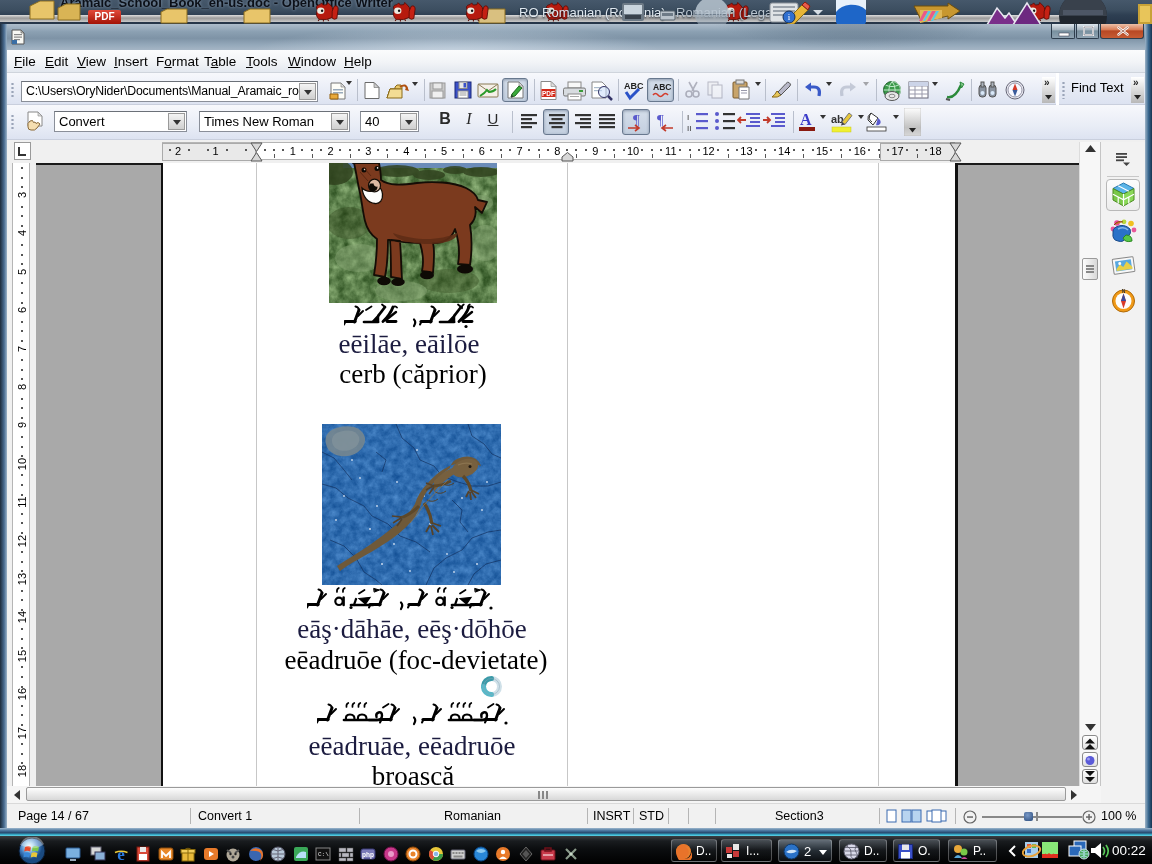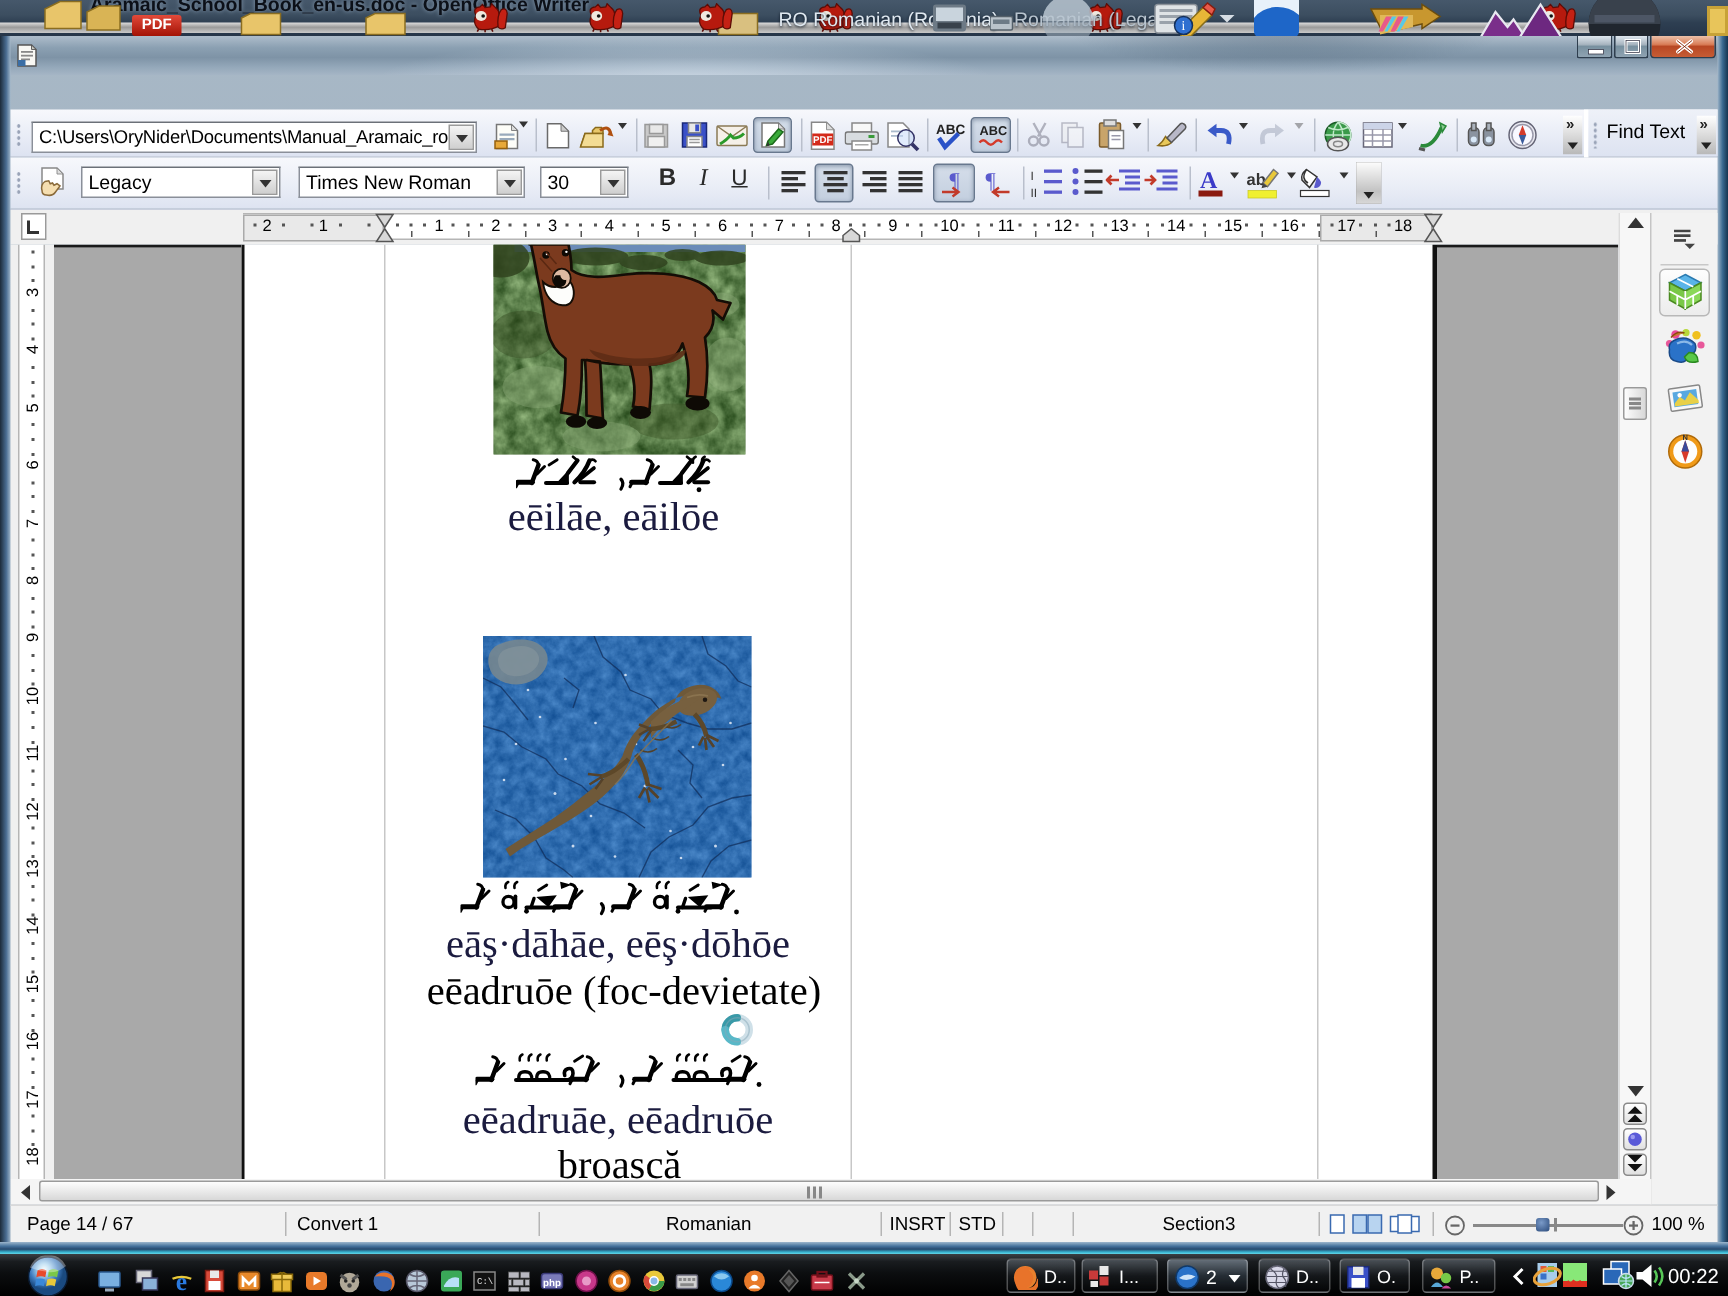--- a/index.html
+++ b/index.html
@@ -250,20 +250,31 @@
           <rect x="7" y="3" width="9" height="8" fill="none" stroke="#334" stroke-width=".5"></rect>
         </svg>
       </div>
     <div class="wb close">
         <svg class="glyph" width="44" height="15">
           <path d="M17.5 3.5 L26.5 10.5 M26.5 3.5 L17.5 10.5" stroke="#fff" stroke-width="2.4" stroke-linecap="round"></path>
           <path d="M17 3 L27 11 M27 3 L17 11" stroke="#7a2408" stroke-width=".6"></path>
         </svg>
       </div>
   </div>
+  <div id="menubar" class="abs">
+    <span class="mi" style="left:7px"><u>F</u>ile</span>
+    <span class="mi" style="left:38px"><u>E</u>dit</span>
+    <span class="mi" style="left:70px"><u>V</u>iew</span>
+    <span class="mi" style="left:107px"><u>I</u>nsert</span>
+    <span class="mi" style="left:149px">F<u>o</u>rmat</span>
+    <span class="mi" style="left:197px">T<u>a</u>ble</span>
+    <span class="mi" style="left:239px"><u>T</u>ools</span>
+    <span class="mi" style="left:281px"><u>W</u>indow</span>
+    <span class="mi" style="left:337px"><u>H</u>elp</span>
+  </div>
   <div id="tb1" class="abs">
     <div class="grip" style="left:4px;top:9px;height:16px;"></div>
     <div class="combo" style="left:14px;top:8px;width:297px;height:21px;">
       <span class="ctext" style="font-size:12.3px;letter-spacing:-0.15px;">C:\Users\OryNider\Documents\Manual_Aramaic_ro-</span>
       <span class="cbtn"></span>
     </div>
     <svg class="tbtn" style="left:321px;top:8px" width="20" height="20">
         <path d="M3 2 h10 l4 4 v12 h-14z" fill="#fdfdf8" stroke="#777"></path>
         <path d="M13 2 l4 4 -4 0z" fill="#ddd" stroke="#777" stroke-width=".6"></path>
         <rect x="5" y="8" width="10" height="1.5" fill="#9ab"></rect>
@@ -436,29 +447,29 @@
       </svg>
   </div>
   <div id="tb2" class="abs">
     <div class="grip" style="left:4px;top:9px;height:16px;"></div>
     <svg class="tbtn" style="left:17px;top:6px" width="22" height="22">
         <path d="M4 1 h10 l4 4 v10 h-14z" fill="#fff" stroke="#888"></path>
         <path d="M14 1 l4 4 -4 0z" fill="#ddd" stroke="#888" stroke-width=".6"></path>
         <path d="M6 10 q-3 2 -2 6 q0 3 3 3 q4 1 6 -2 l3 -4 -2 -1.5 -2 1 -1 -1.5 -1.5 .5 -1 -2z" fill="#f5deb0" stroke="#8a6a3a"></path>
       </svg>
     <div class="combo" style="left:47px;top:6px;width:133px;height:21px;">
-        <span class="ctext">Legacy</span>
+        <span class="ctext">Convert</span>
         <span class="cbtn"></span>
       </div>
     <div class="combo" style="left:192px;top:6px;width:151px;height:21px;">
         <span class="ctext">Times New Roman</span>
         <span class="cbtn"></span>
       </div>
     <div class="combo" style="left:353px;top:6px;width:59px;height:21px;">
-        <span class="ctext">30</span>
+        <span class="ctext">40</span>
         <span class="cbtn"></span>
       </div>
     <div style="position:absolute;left:429px;top:5px;width:18px;font-size:16px;font-weight:bold;color:#2a2a2a;text-align:center;">B</div>
     <div style="position:absolute;left:455px;top:5px;width:14px;font-size:16px;font-style:italic;font-family:'Liberation Serif',serif;color:#2a2a2a;text-align:center;">I</div>
     <div style="position:absolute;left:477px;top:5px;width:18px;font-size:15px;text-decoration:underline;color:#2a2a2a;text-align:center;">U</div>
     <div class="sep" style="left:505px;top:6px;height:22px;"></div>
     <svg class="tbtn" style="left:512px;top:8px" width="22" height="18">
         <g fill="#333">
           <rect x="2" y="1" width="16" height="2.2"></rect>
           <rect x="2" y="5" width="11" height="2.2"></rect>
@@ -839,20 +850,21 @@
               <path d="M52 9 Q47 13 42 17" stroke-width="2.4"></path>
               <path d="M49 4 Q51.5 2.5 53 4.5" stroke-width="1.8"></path>
               <path d="M43 18.5 L52 18.5" stroke-width="2.8"></path>
               <circle cx="46" cy="23.5" r="1.6" stroke="none" fill="#000"></circle>
               <path d="M42 5.5 Q41.5 2.5 43.8 1.5" stroke-width="1.7"></path>
               <path d="M48 5.5 Q47.5 2.5 49.8 1.5" stroke-width="1.7"></path>
             </g>
           </g>
         </svg>
       <div class="doctext translit" style="left:246px;top:166px;">eēilāe, eāilōe</div>
+      <div class="doctext rotext" style="left:250px;top:196px;">cerb (căprior)</div>
       <svg style="position:absolute;left:159px;top:261px" width="179" height="161" viewBox="0 0 179 161">
 <defs>
 <filter id="bluef" x="0" y="0" width="100%" height="100%" color-interpolation-filters="sRGB">
   <feTurbulence type="fractalNoise" baseFrequency="0.14 0.14" numOctaves="4" seed="5"></feTurbulence>
   <feColorMatrix type="matrix" values="0 0 0 0.30 0.04  0 0 0 0.30 0.28  0 0 0 0.28 0.55  0 0 0 0 1"></feColorMatrix>
 </filter>
 </defs>
 <rect width="179" height="161" fill="#2a63af"></rect>
 <rect width="179" height="161" filter="url(#bluef)" opacity=".9"></rect>
 <g stroke="#122f5c" stroke-width=".9" fill="none" opacity=".75">

